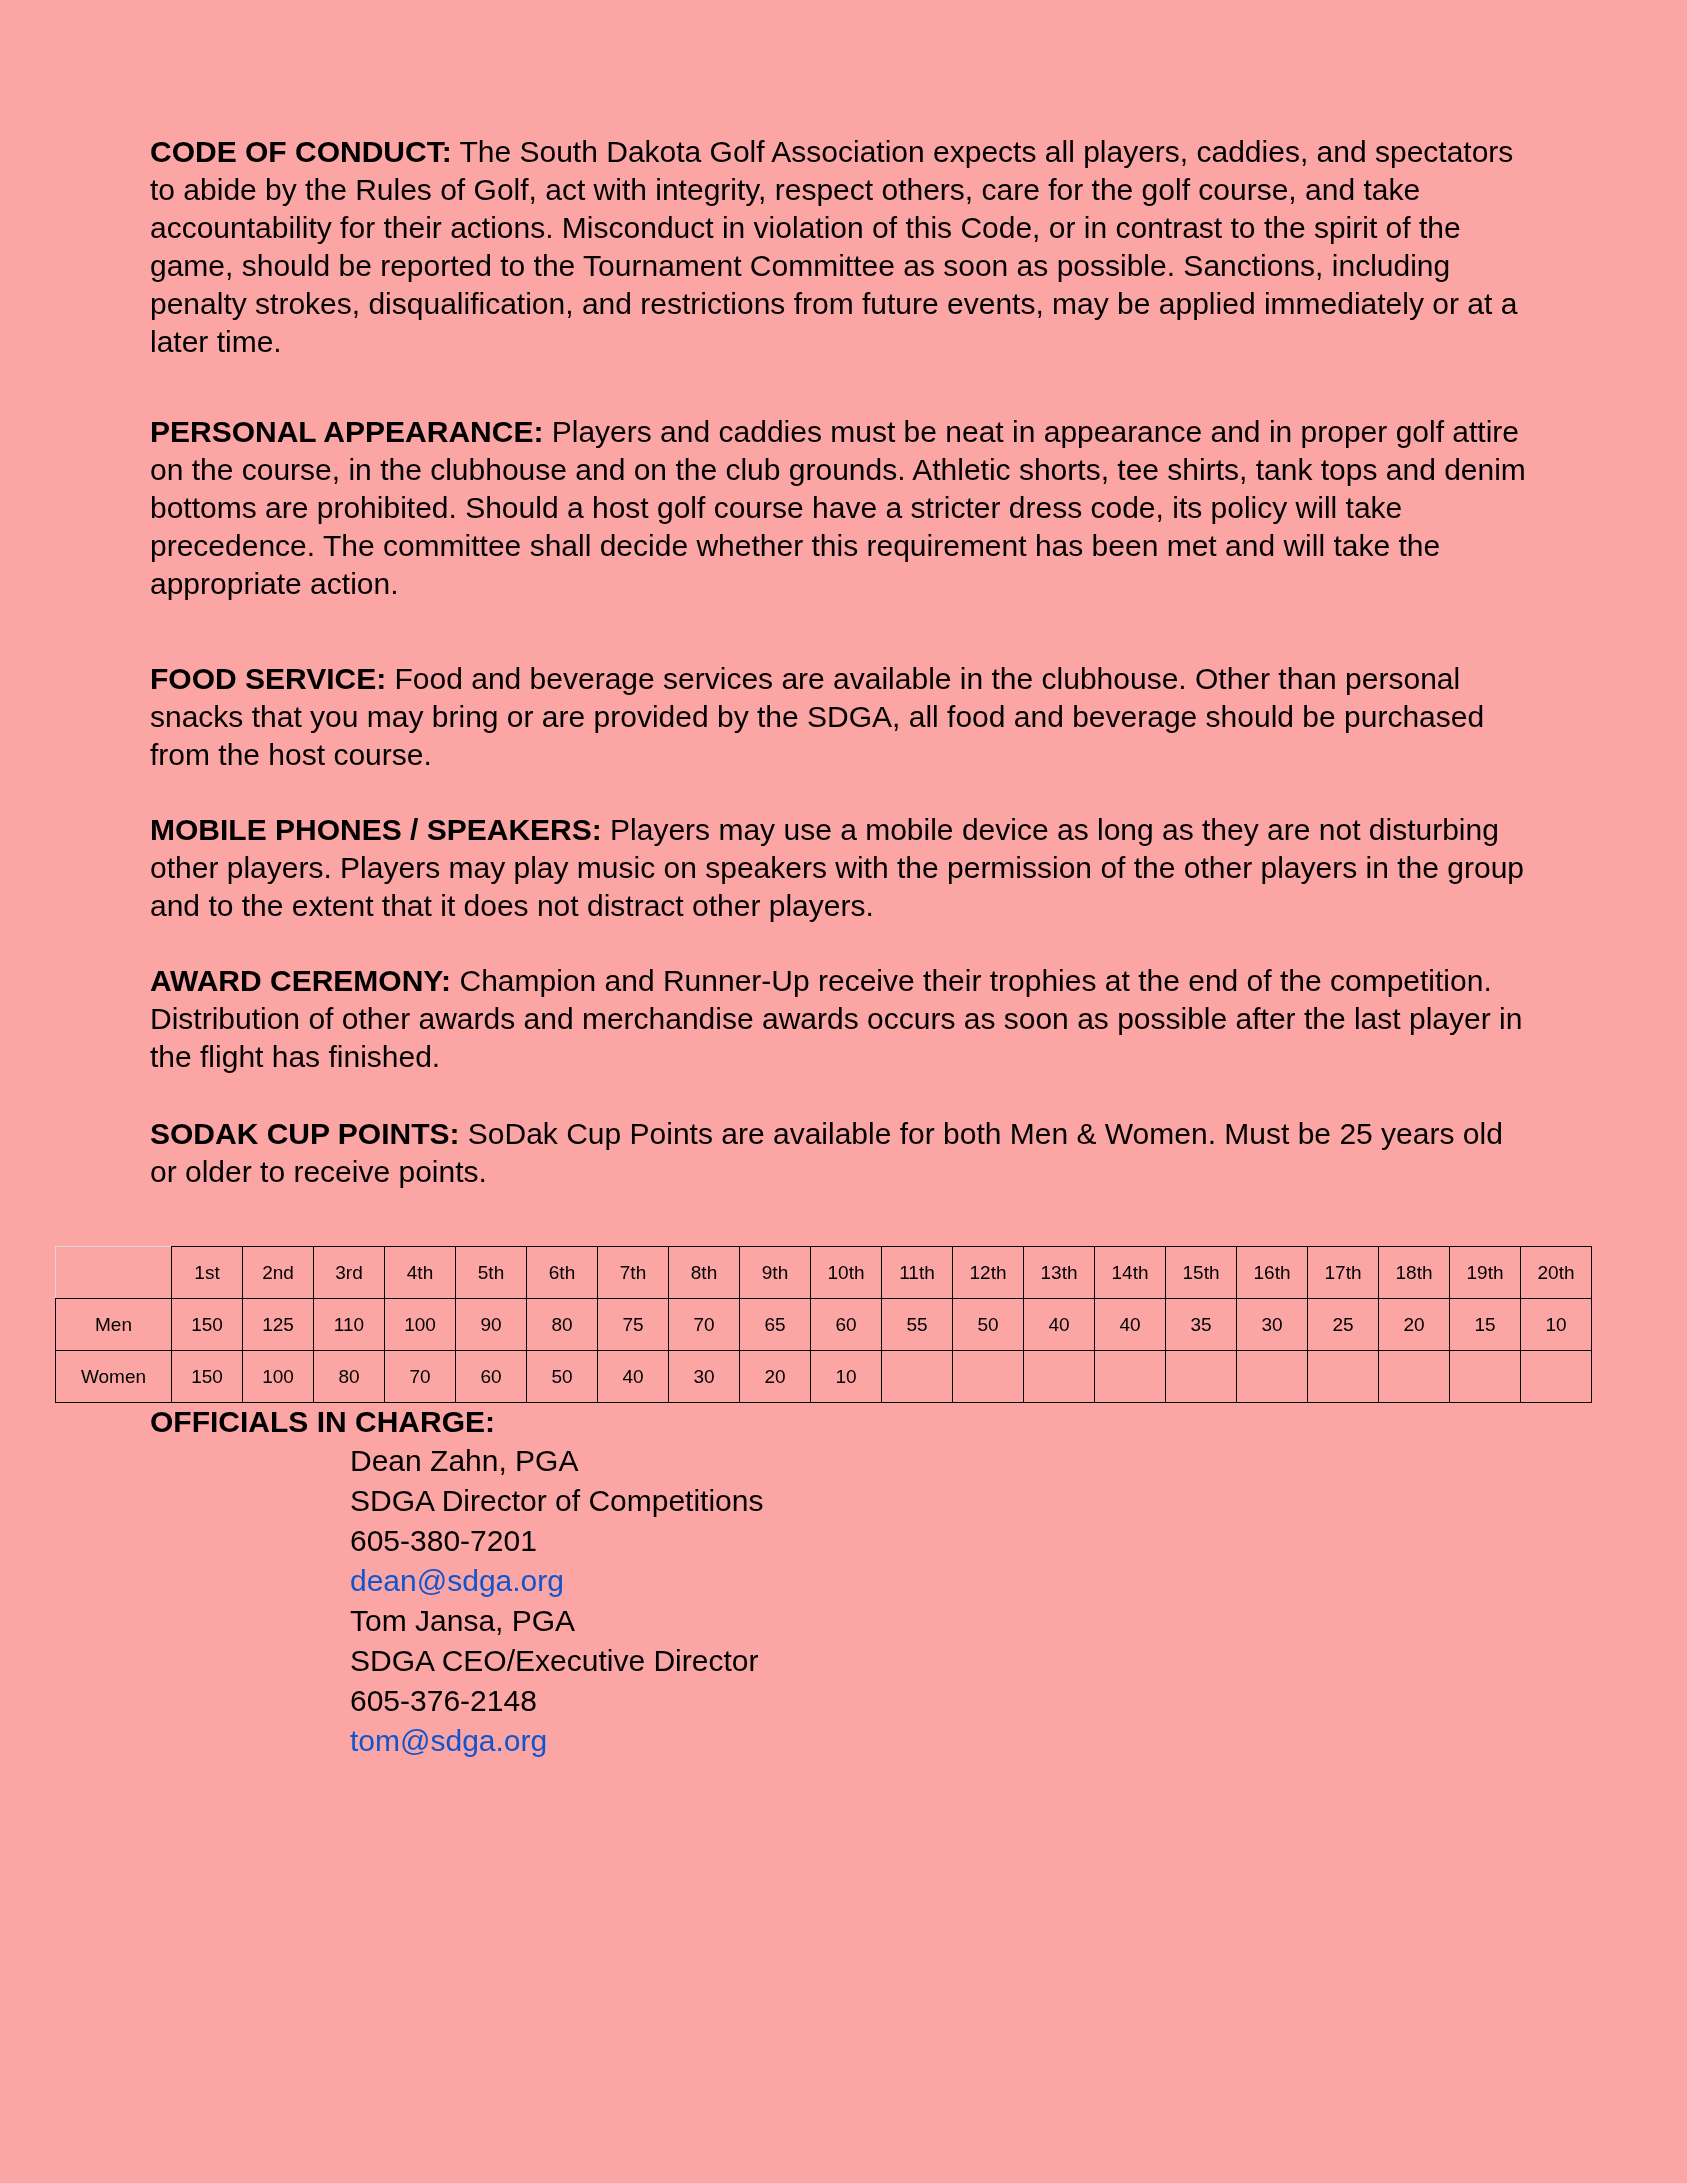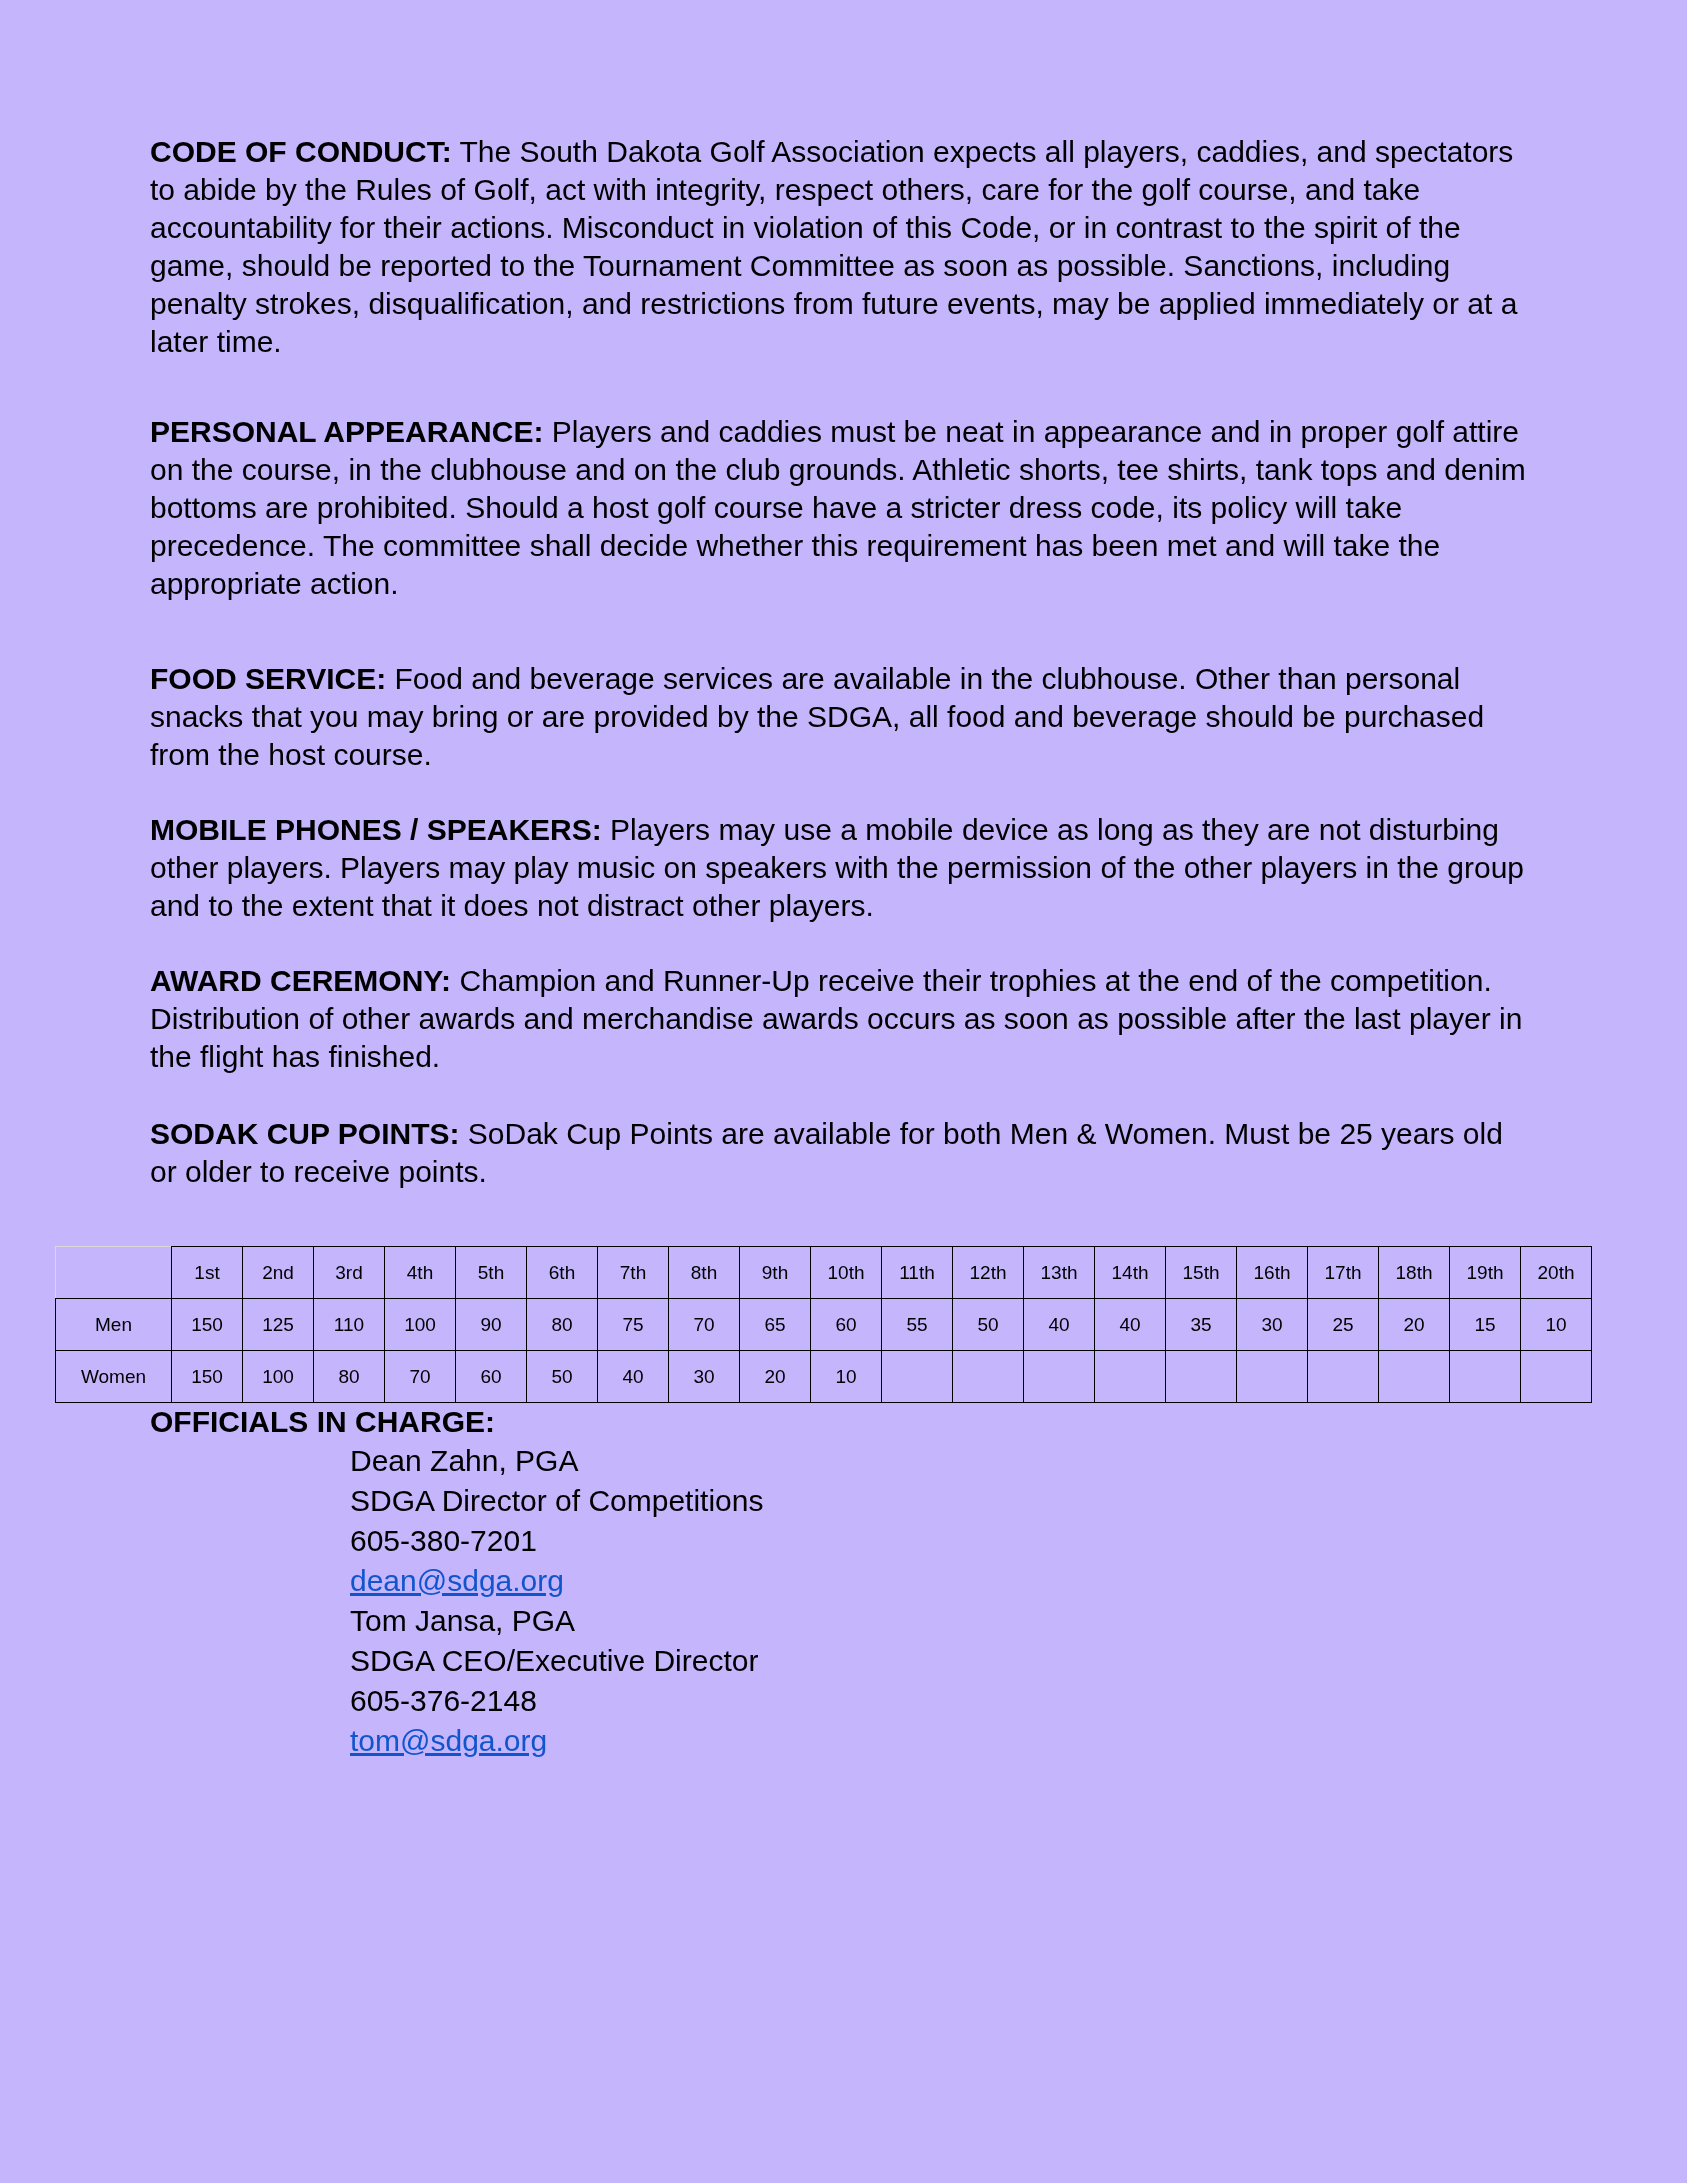--- a/index.html
+++ b/index.html
@@ -1,20 +1,20 @@
 <!DOCTYPE html>
 <html style="font-size:13.5px"><head>
 <meta charset="utf-8">
 <style>
   html, body { margin: 0; padding: 0; background: #ffffff; }
   .page {
     position: relative;
     width: 1687px;
     height: 2183px;
-    background: #c4b5fd;
+    background: #fca5a5;
     color: #000000;
     font-family: "Liberation Sans", "DejaVu Sans", sans-serif;
     overflow: hidden;
   }
   .content {
     position: absolute;
     top: 133px;
     left: 150px;
     width: 1387px;
     font-size: 30px;
@@ -61,21 +61,20 @@
   .contacts {
     display: flex;
     margin-left: 200px;
     line-height: 40px;
     flex-direction: column;
   }
   .contact { width: 607px; }
   .contact div { white-space: nowrap; }
   a.email {
     color: #1155cc;
-    text-decoration: underline;
     cursor: pointer;
   }
 </style>
 </head>
 <body>
 
 <div class="page">
   <div class="content">
 
     <p class="section" id="p1">

